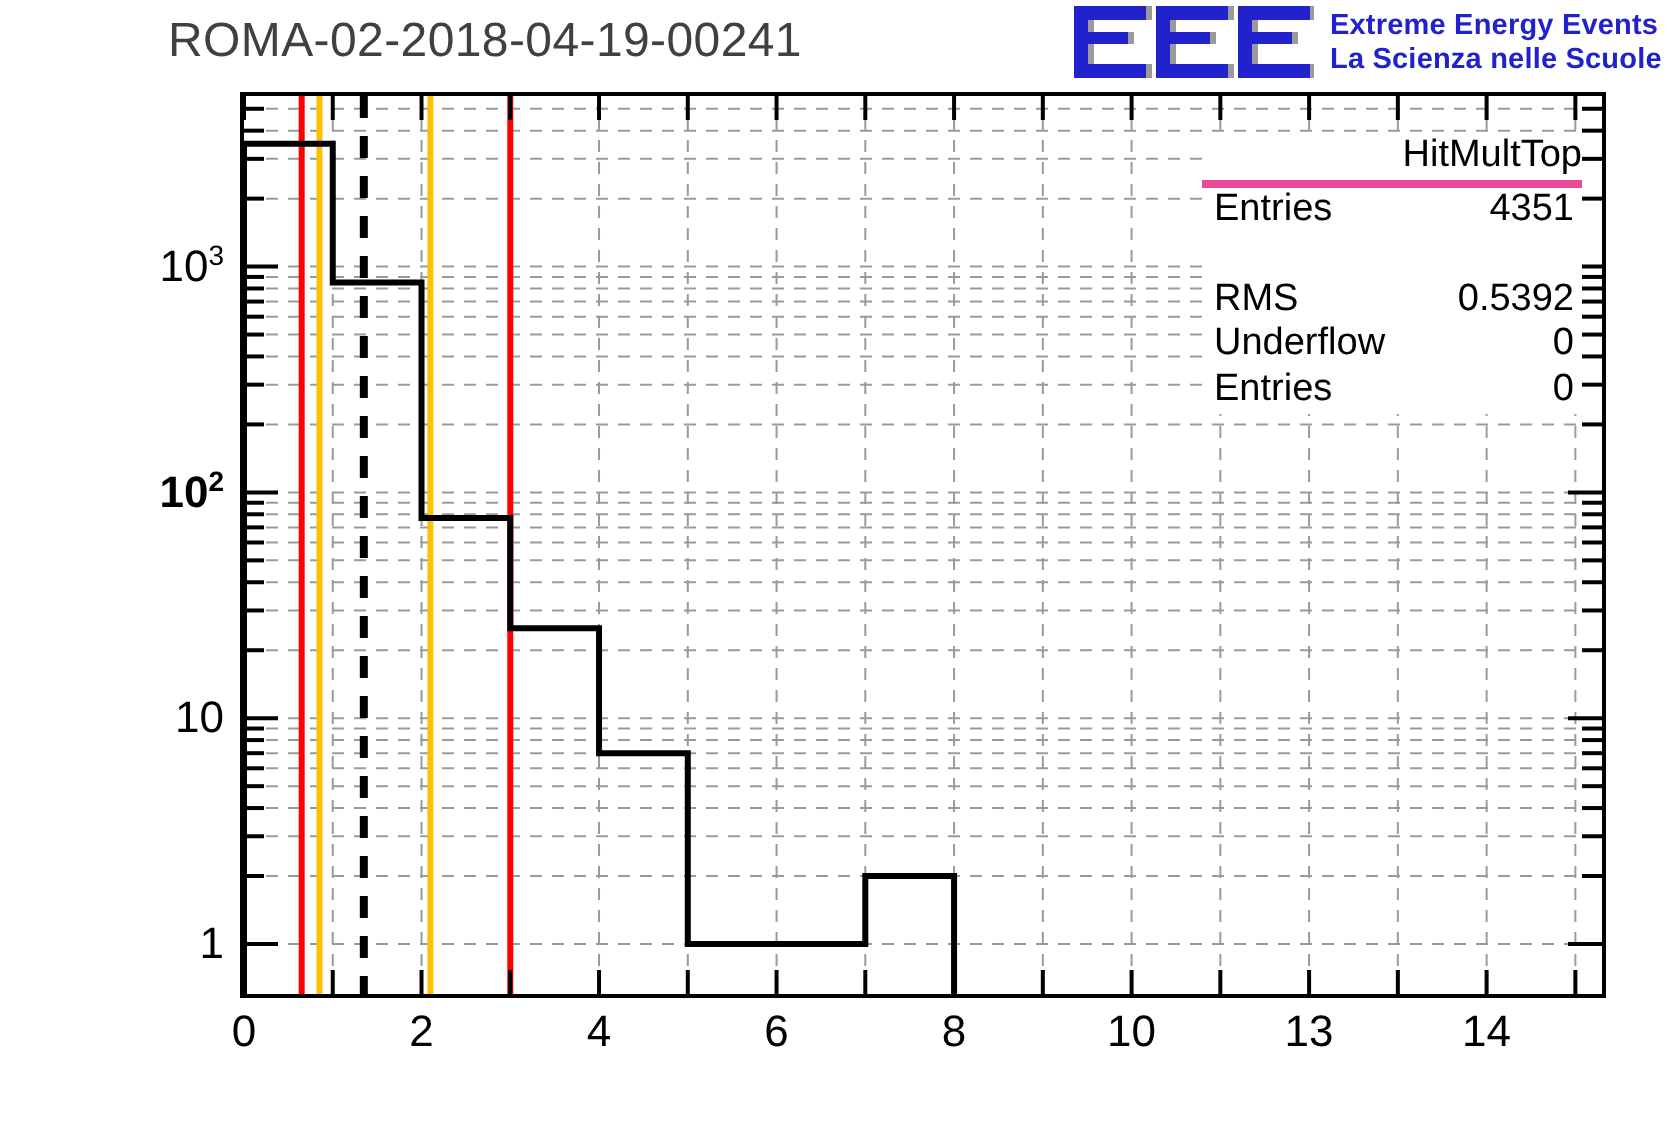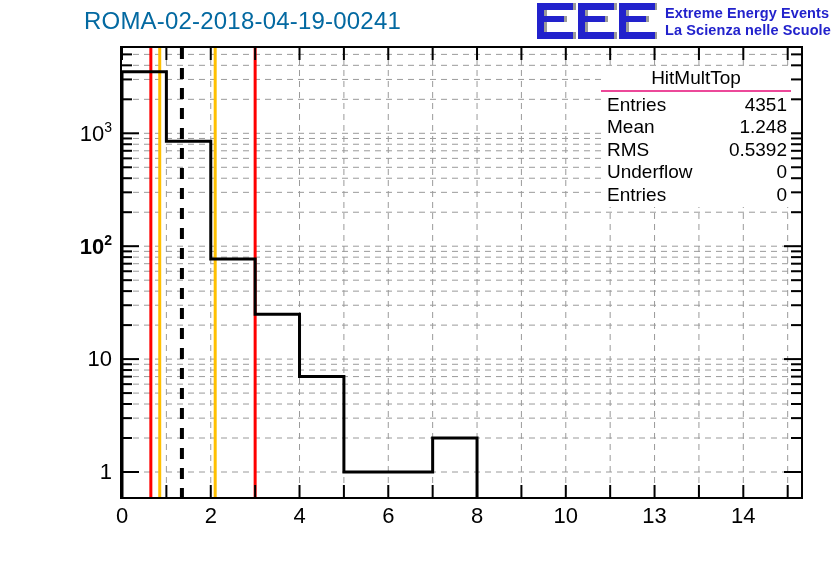--- a/index.html
+++ b/index.html
@@ -3,21 +3,21 @@
 <meta charset="utf-8">
 <style>
   html,body{margin:0;padding:0;background:#ffffff;}
   body{width:836px;height:572px;position:relative;overflow:hidden;
        font-family:"Liberation Sans", sans-serif;color:#000;}
 
   #root{position:absolute;left:0;top:0;width:836px;height:572px;}
 
   
   #plot-title{position:absolute;left:84px;top:7px;font-size:24px;
-              letter-spacing:.2px;white-space:nowrap;color:#0369a1;}
+              letter-spacing:.2px;white-space:nowrap;color:#404040;}
 
   
   #eee-logo{position:absolute;left:537px;top:2px;width:296px;height:40px;}
   #eee-letters{position:absolute;left:0px;top:1px;width:120px;height:36px;}
   #eee-logo .logotext{position:absolute;left:128px;font-family:"Liberation Sans",sans-serif;
         font-size:14.5px;font-weight:bold;color:#2222cc;white-space:nowrap;letter-spacing:.1px;}
   #eee-line1{top:3px;}
   #eee-line2{top:20px;}
 
   
@@ -32,22 +32,22 @@
   .ylab sup{font-size:14px;vertical-align:super;}
 
   #xlabels{position:absolute;left:120px;top:503px;width:683px;height:30px;}
   .xlab{position:absolute;font-size:22px;transform:translateX(-50%);top:0;}
 
   #xtitle{position:absolute;right:25px;top:530px;font-size:25px;white-space:nowrap;}
 
   
   #stats-box{position:absolute;left:601px;top:66px;width:190px;height:141px;
              background:#ffffff;font-size:19px;line-height:1;}
-  #stats-title{position:absolute;left:0;top:2px;width:190px;text-align:center;
-               border-bottom:2px solid #ec4899;padding-bottom:3px;font-size:19px;}
+  #stats-title{position:absolute;left:0;top:2px;width:190px;text-align:right;
+               border-bottom:4px solid #ec4899;padding-bottom:3px;font-size:19px;}
   .stat-row{position:absolute;left:0;width:190px;height:23px;text-align:right;}
   .stat-name{position:absolute;left:6px;top:0;}
   .stat-val{position:absolute;right:4px;top:0;}
 </style>
 </head>
 <body>
 
 <div id="root">
 
   <div id="plot-title">ROMA-02-2018-04-19-00241</div>
@@ -264,24 +264,20 @@
       <div class="xlab" style="left: 534.549px;">13</div>
       <div class="xlab" style="left: 623.307px;">14</div>
     </div>
 
   <div id="stats-box">
     <div id="stats-title">HitMultTop</div>
   <div class="stat-row" style="top: 29px;">
         <span class="stat-name">Entries</span>
         <span class="stat-val">4351</span>
       </div>
-      <div class="stat-row" style="top: 51.4px;">
-        <span class="stat-name">Mean</span>
-        <span class="stat-val">1.248</span>
-      </div>
       <div class="stat-row" style="top: 73.8px;">
         <span class="stat-name">RMS</span>
         <span class="stat-val">0.5392</span>
       </div>
       <div class="stat-row" style="top: 96.2px;">
         <span class="stat-name">Underflow</span>
         <span class="stat-val">0</span>
       </div>
       <div class="stat-row" style="top: 118.6px;">
         <span class="stat-name">Entries</span>

